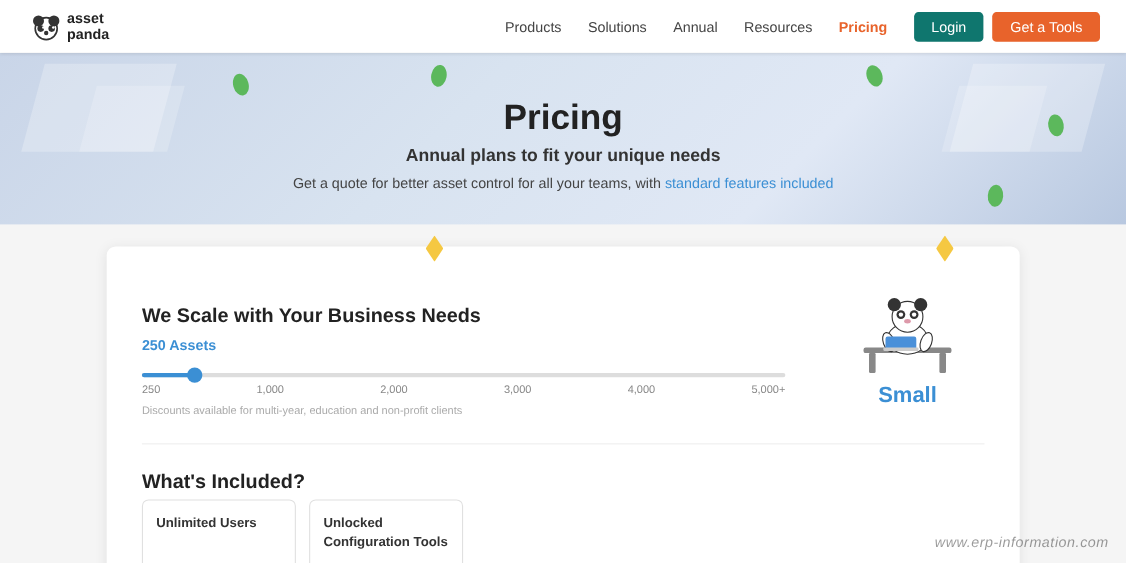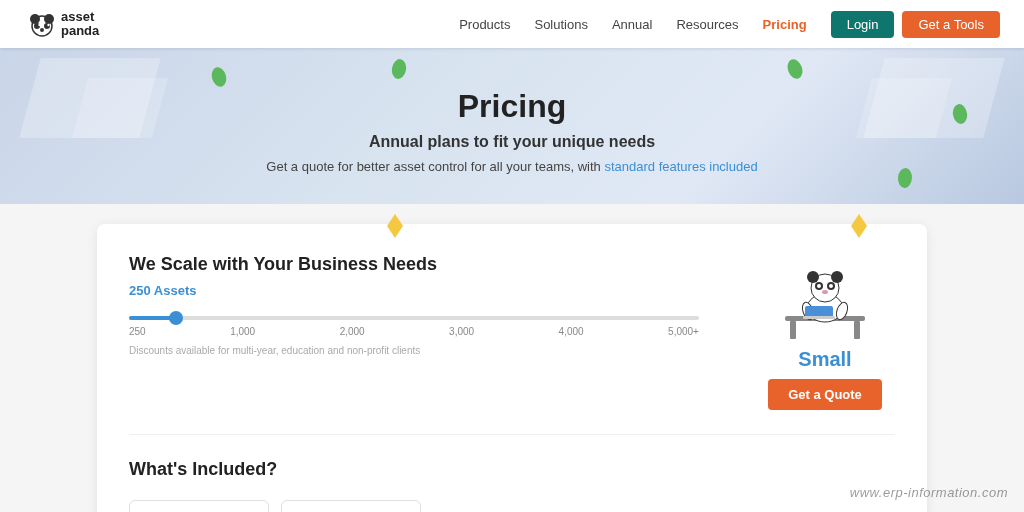--- a/index.html
+++ b/index.html
@@ -160,22 +160,22 @@
       margin: 20px auto;
       background: #fff;
       border-radius: 8px;
       box-shadow: 0 2px 12px rgba(0,0,0,0.08);
       padding: 30px 32px;
       position: relative;
     }
 
     .scale-section {
       display: flex;
-      align-items: flex-start;
-      gap: 56px;
+      align-items: flex-end;
+      gap: 41px;
     }
     .scale-left { flex: 1; }
     .scale-right {
       display: flex;
       flex-direction: column;
       align-items: center;
       min-width: 140px;
     }
 
     .section-title {
@@ -267,21 +267,21 @@
     .divider {
       border: none;
       border-top: 1px solid #eee;
       margin: 24px 0;
     }
 
     .whats-included-title {
       font-size: 18px;
       font-weight: 700;
       color: #222;
-      margin-bottom: 20px;
+      margin-bottom: 5px;
     }
 
     .features-grid {
       display: flex;
       gap: 12px;
     }
     .feature-card {
       border: 1px solid #e0e0e0;
       border-radius: 6px;
       padding: 12px;
@@ -450,21 +450,20 @@
 
         <ellipse cx="50" cy="38" rx="3" ry="2" fill="#d9a"></ellipse>
 
         <ellipse cx="33" cy="57" rx="5" ry="9" fill="#fff" stroke="#333" stroke-width="1" transform="rotate(-20 33 57)"></ellipse>
         <ellipse cx="67" cy="57" rx="5" ry="9" fill="#fff" stroke="#333" stroke-width="1" transform="rotate(20 67 57)"></ellipse>
 
         <rect x="30" y="52" width="28" height="12" rx="2" fill="#4a90d9"></rect>
         <rect x="28" y="62" width="32" height="3" rx="1" fill="#ccc"></rect>
       </svg>
       <div class="plan-label">Small</div>
-      <button class="btn-quote">Get a Quote</button>
     </div>
   </div>
 
   <hr class="divider">
 
   <div class="whats-included">
     <h2 class="whats-included-title">What's Included?</h2>
     <div class="features-grid">
       <div class="feature-card">
         <div class="feature-title">Unlimited Users</div>

